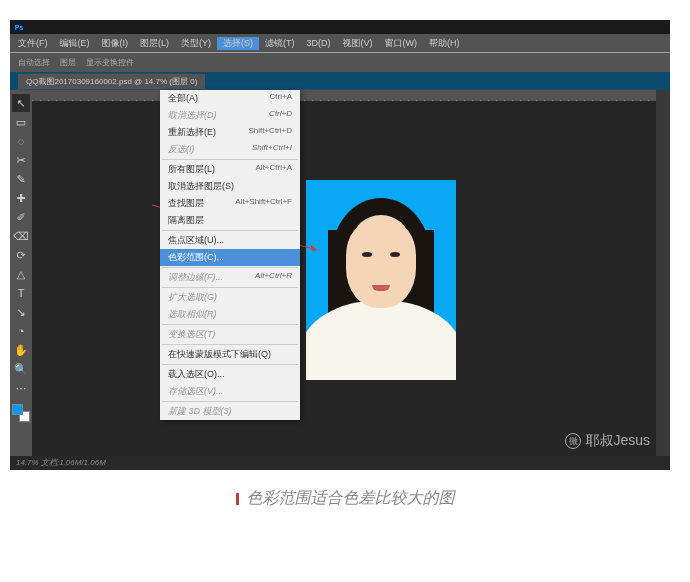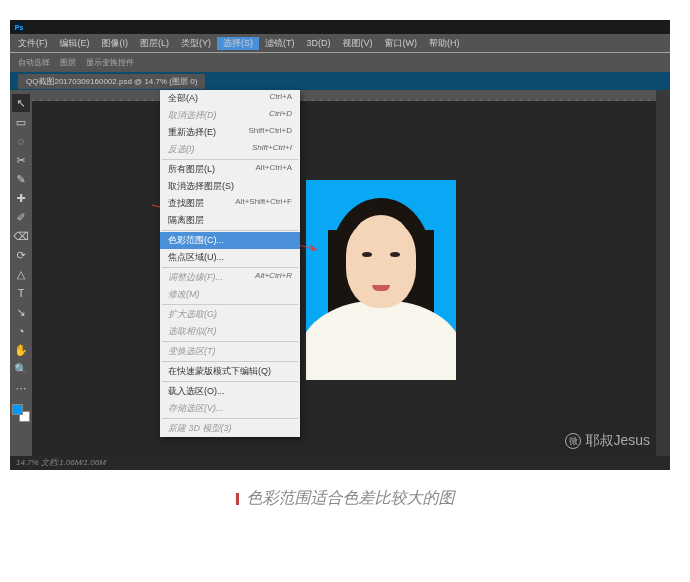--- a/index.html
+++ b/index.html
@@ -133,33 +133,30 @@
               <span>取消选择图层(S)</span>
             </div>
             <div class="dd-item">
               <span>查找图层</span>
               <span class="dd-shortcut">Alt+Shift+Ctrl+F</span>
             </div>
             <div class="dd-item">
               <span>隔离图层</span>
             </div>
             <div class="dd-sep"></div>
+            <div class="dd-item">
+              <span>焦点区域(U)...</span>
+            </div>
             <div class="dd-item highlight">
               <span>色彩范围(C)...</span>
             </div>
-            <div class="dd-item">
-              <span>焦点区域(U)...</span>
-            </div>
             <div class="dd-sep"></div>
             <div class="dd-item disabled">
               <span>调整边缘(F)...</span>
               <span class="dd-shortcut">Alt+Ctrl+R</span>
-            </div>
-            <div class="dd-item disabled">
-              <span>修改(M)</span>
             </div>
             <div class="dd-sep"></div>
             <div class="dd-item disabled">
               <span>扩大选取(G)</span>
             </div>
             <div class="dd-item disabled">
               <span>选取相似(R)</span>
             </div>
             <div class="dd-sep"></div>
             <div class="dd-item disabled">

